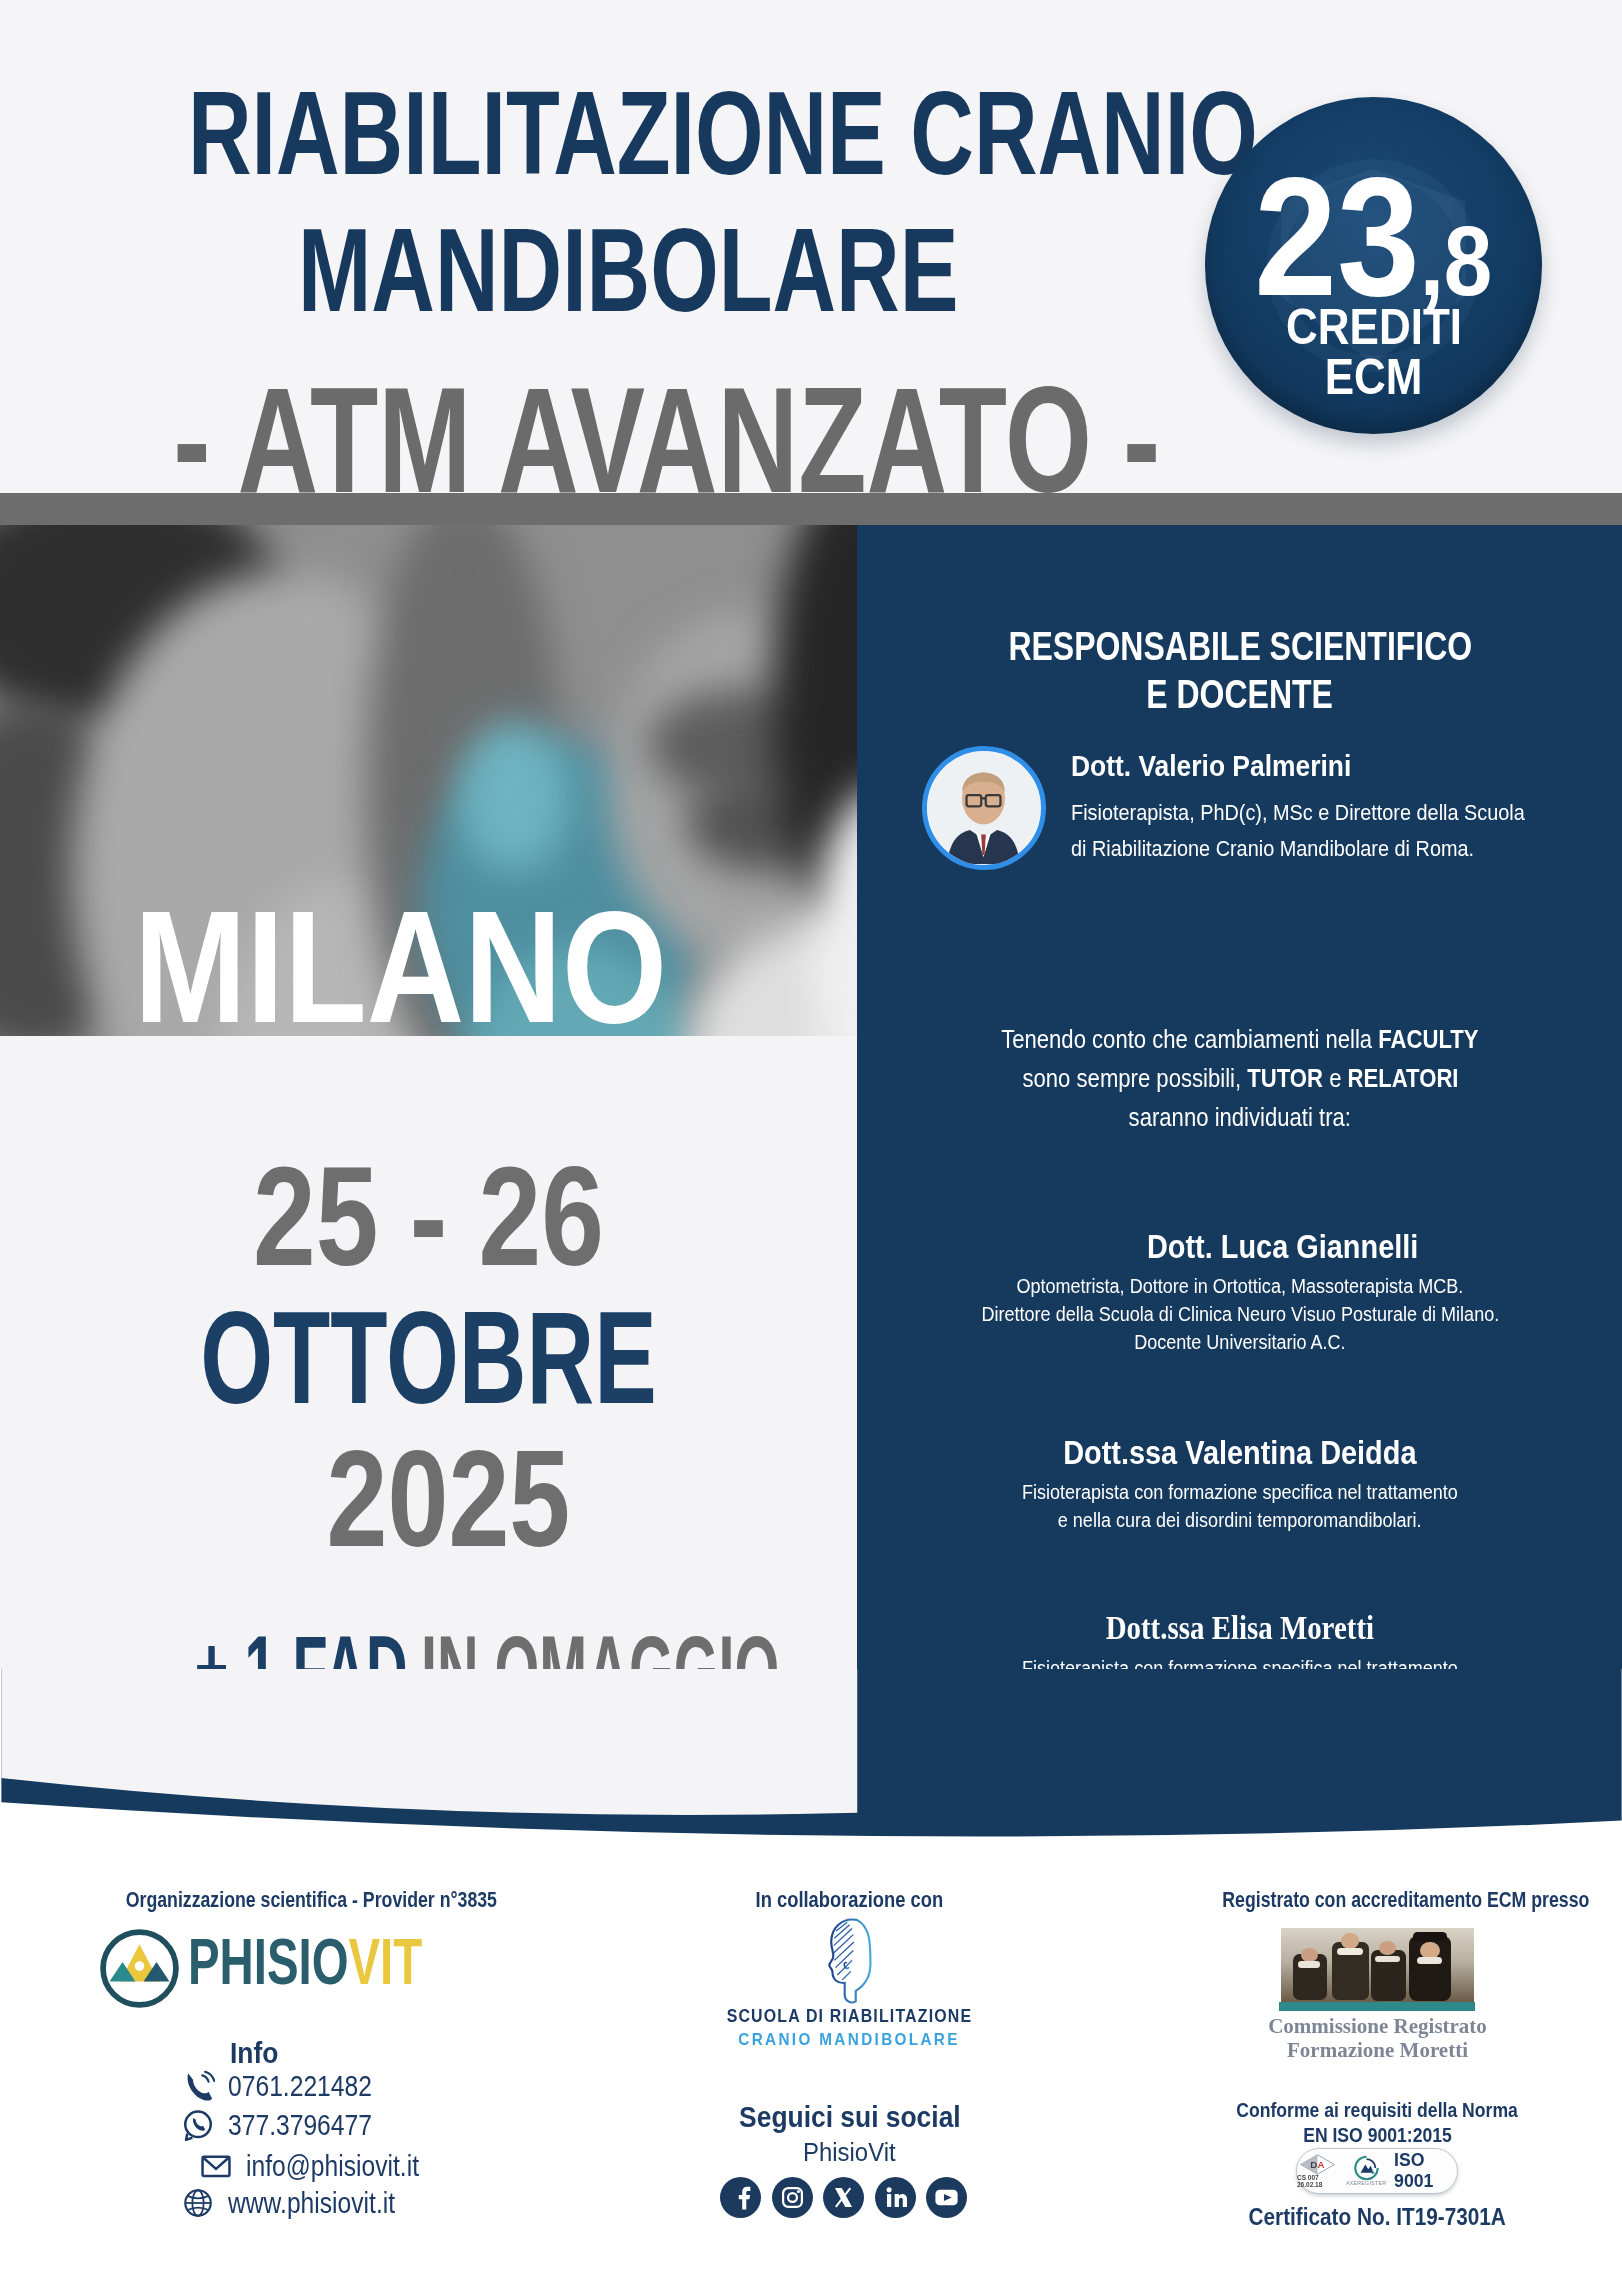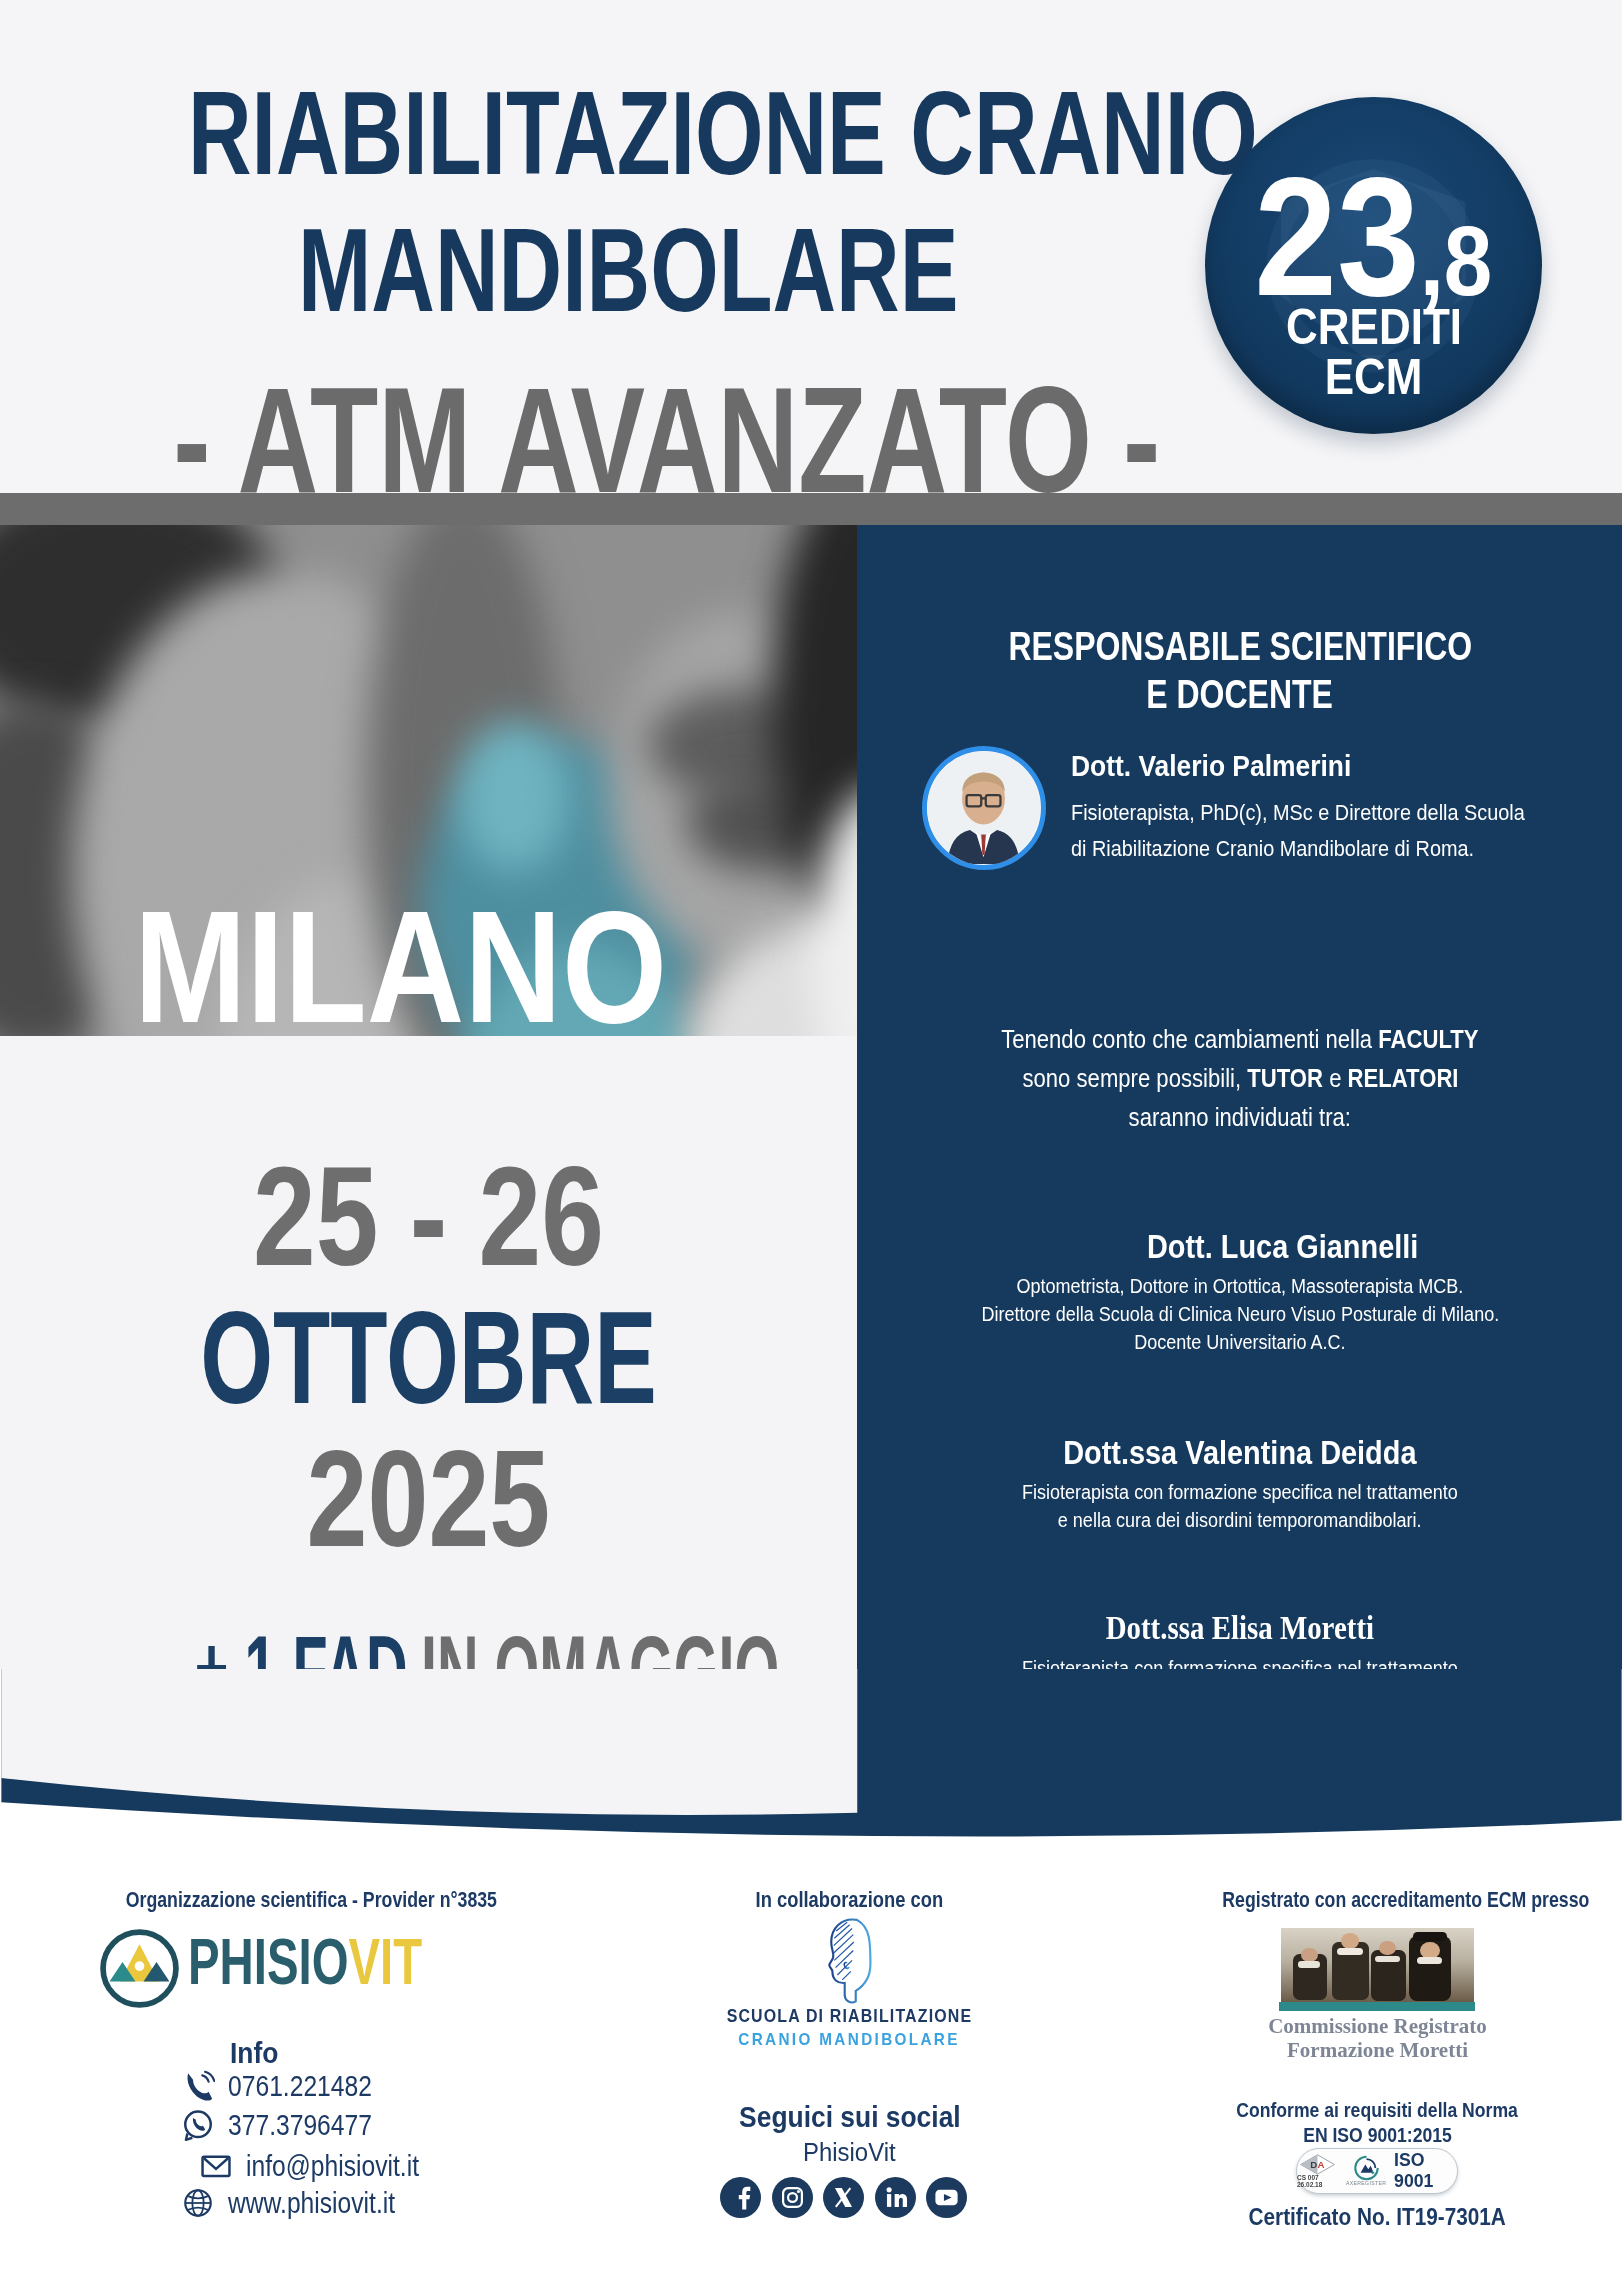--- a/index.html
+++ b/index.html
@@ -34,21 +34,21 @@
   .graybar{left:0;top:493px;width:1623px;height:32px;background:#6d6d6d;}
 
   
   .card{left:0;top:525px;width:857px;height:1144px;background:#f4f4f6;}
   .photo{left:0;top:525px;width:857px;height:511px;overflow:hidden;background:#8f8f8f;}
   .blob{position:absolute;border-radius:50%;filter:blur(19.6px);}
   .milano{position:absolute;left:134px;bottom:-10.5px;font-size:159px;font-weight:bold;color:#ffffff;line-height:1;}
 
   .days {left:0;top:1146px;width:857px;text-align:center;font-size:141px;font-weight:bold;color:#6e6e6e;line-height:1;}
   .month{left:0;top:1292px;width:857px;text-align:center;font-size:132px;font-weight:bold;color:#1c3f66;line-height:1;}
-  .year {left:0;top:1430px;width:857px;text-align:center;font-size:137px;font-weight:bold;color:#6e6e6e;line-height:1;}
+  .year {left:0;top:1430px;width:857px;text-align:center;font-size:137px;font-weight:bold;color:#6e6e6e;line-height:1;padding-left:20px;}
   .promo{left:0;top:1622px;width:857px;text-align:center;font-size:96px;font-weight:bold;line-height:1;}
   .promo .rest{margin-left:22px;color:#6e6e6e;}
   .promo .hl{color:#1c3f66;}
 
   
   .panel{left:857px;top:525px;width:766px;height:1144px;background:#163a5e;color:#fff;}
   .p-head{position:absolute;left:0;top:97px;width:100%;text-align:center;font-size:41px;font-weight:bold;line-height:48px;}
   .avatar{position:absolute;left:65px;top:221px;width:124px;height:124px;border-radius:50%;
           border:5.9px solid #2f8fe8;box-sizing:border-box;overflow:hidden;background:#f2f4f6;}
   .p-name{position:absolute;left:214px;top:226px;font-size:30px;font-weight:bold;line-height:1;}

